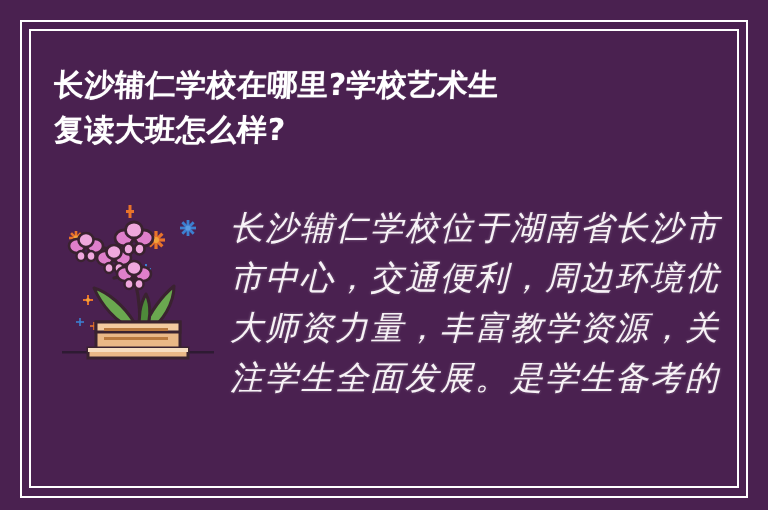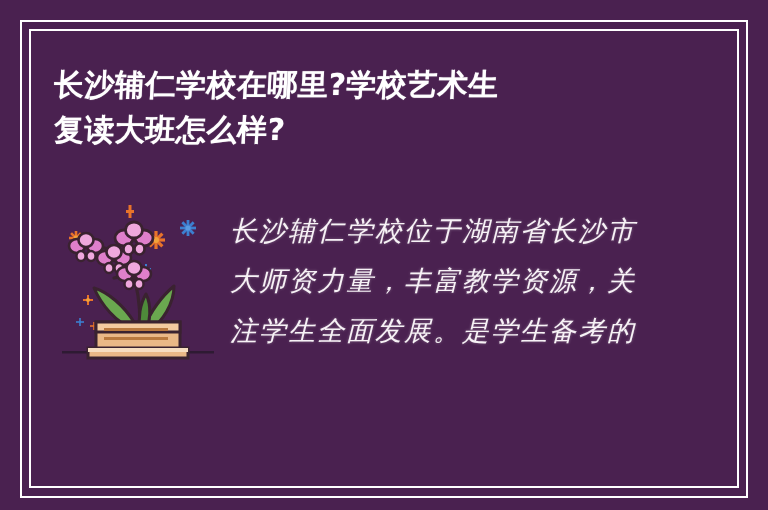--- a/index.html
+++ b/index.html
@@ -51,22 +51,22 @@
     width:160px;height:175px;
   }
   .illustration svg{display:block;}
   
   .body-copy{
     position:absolute;left:230px;top:206px;
     width:430px;
   }
   .body-line{
     color:#f7f2f6;
-    font-family:Liberation Sans, sans-serif;
-    font-size:27px;
+    font-family:Liberation Mono, monospace;
+    font-size:33px;
     line-height:50px;
     letter-spacing:2px;
     white-space:nowrap;
     font-style:italic;
     text-shadow:0 0 3px rgba(255,255,255,.35);
   }
 </style>
 </head>
 <body>
 
@@ -189,17 +189,18 @@
         <rect x="46" y="132" width="64" height="3" fill="#b9793f"></rect>
         <rect x="46" y="141" width="64" height="3" fill="#b9793f"></rect>
         <rect x="30" y="152" width="100" height="10" fill="#eab887" stroke="#3a2230" stroke-width="3"></rect>
         <rect x="30" y="152" width="100" height="4" fill="#f7ddc0"></rect>
       </g>
     </svg>
   </div>
 
   <div class="body-copy">
     <div class="body-line">长沙辅仁学校位于湖南省长沙市</div>
+    <div class="body-line">市中心，交通便利，周边环境优</div>
     <div class="body-line">大师资力量，丰富教学资源，关</div>
     <div class="body-line">注学生全面发展。是学生备考的</div>
   </div>
 
 </div>
 
 </body></html>

